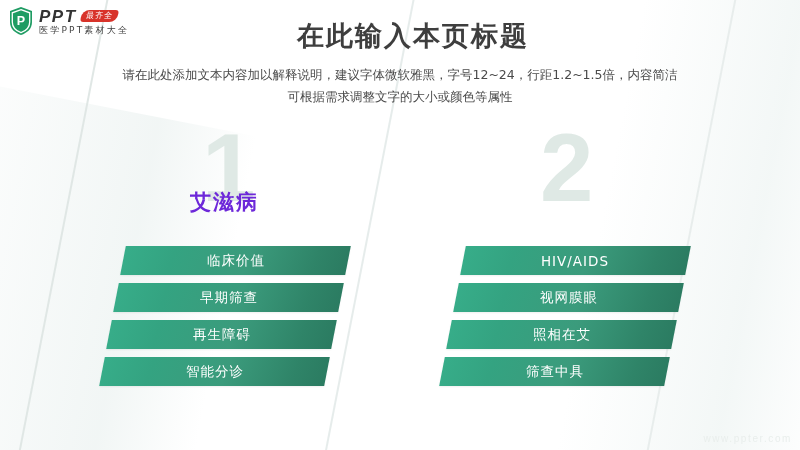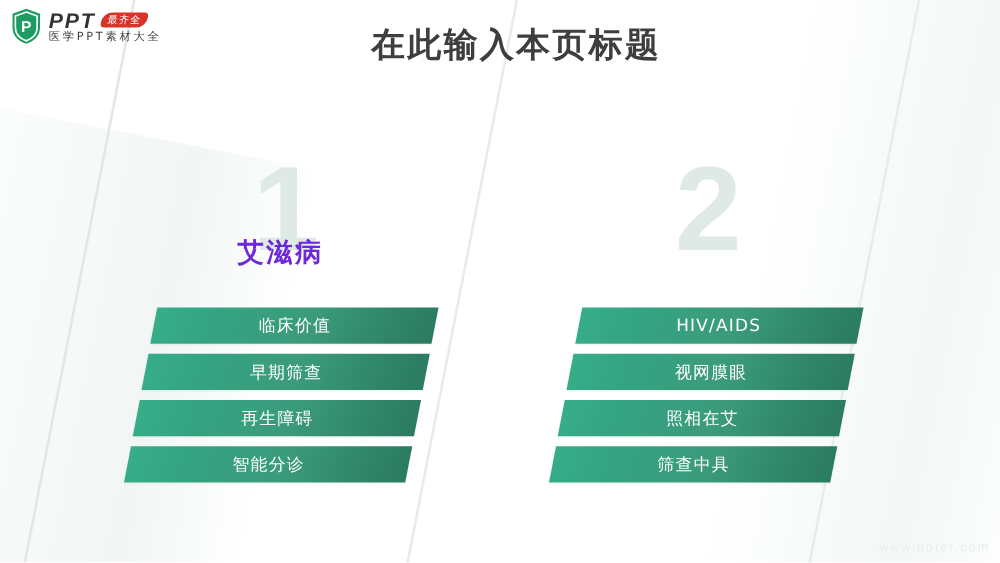--- a/index.html
+++ b/index.html
@@ -231,20 +231,22 @@
     <div class="logo-row1">
       <div class="logo-ppt">PPT</div>
       <div class="logo-badge">最齐全</div>
     </div>
     <div class="logo-sub">医学PPT素材大全</div>
   </div>
 </div>
 
 <div class="title">在此输入本页标题</div>
 <div class="subtitle">
+  <div>请在此处添加文本内容加以解释说明，建议字体微软雅黑，字号12~24，行距1.2~1.5倍，内容简洁</div>
+  <div>可根据需求调整文字的大小或颜色等属性</div>
 </div>
 
 <div class="columns">
 
   <div class="column left">
     <div class="bignum">1</div>
     <div class="colhead">艾滋病</div>
     <div class="bars">
       <div class="bar b1">
         <span class="bar-label">临床价值</span>

